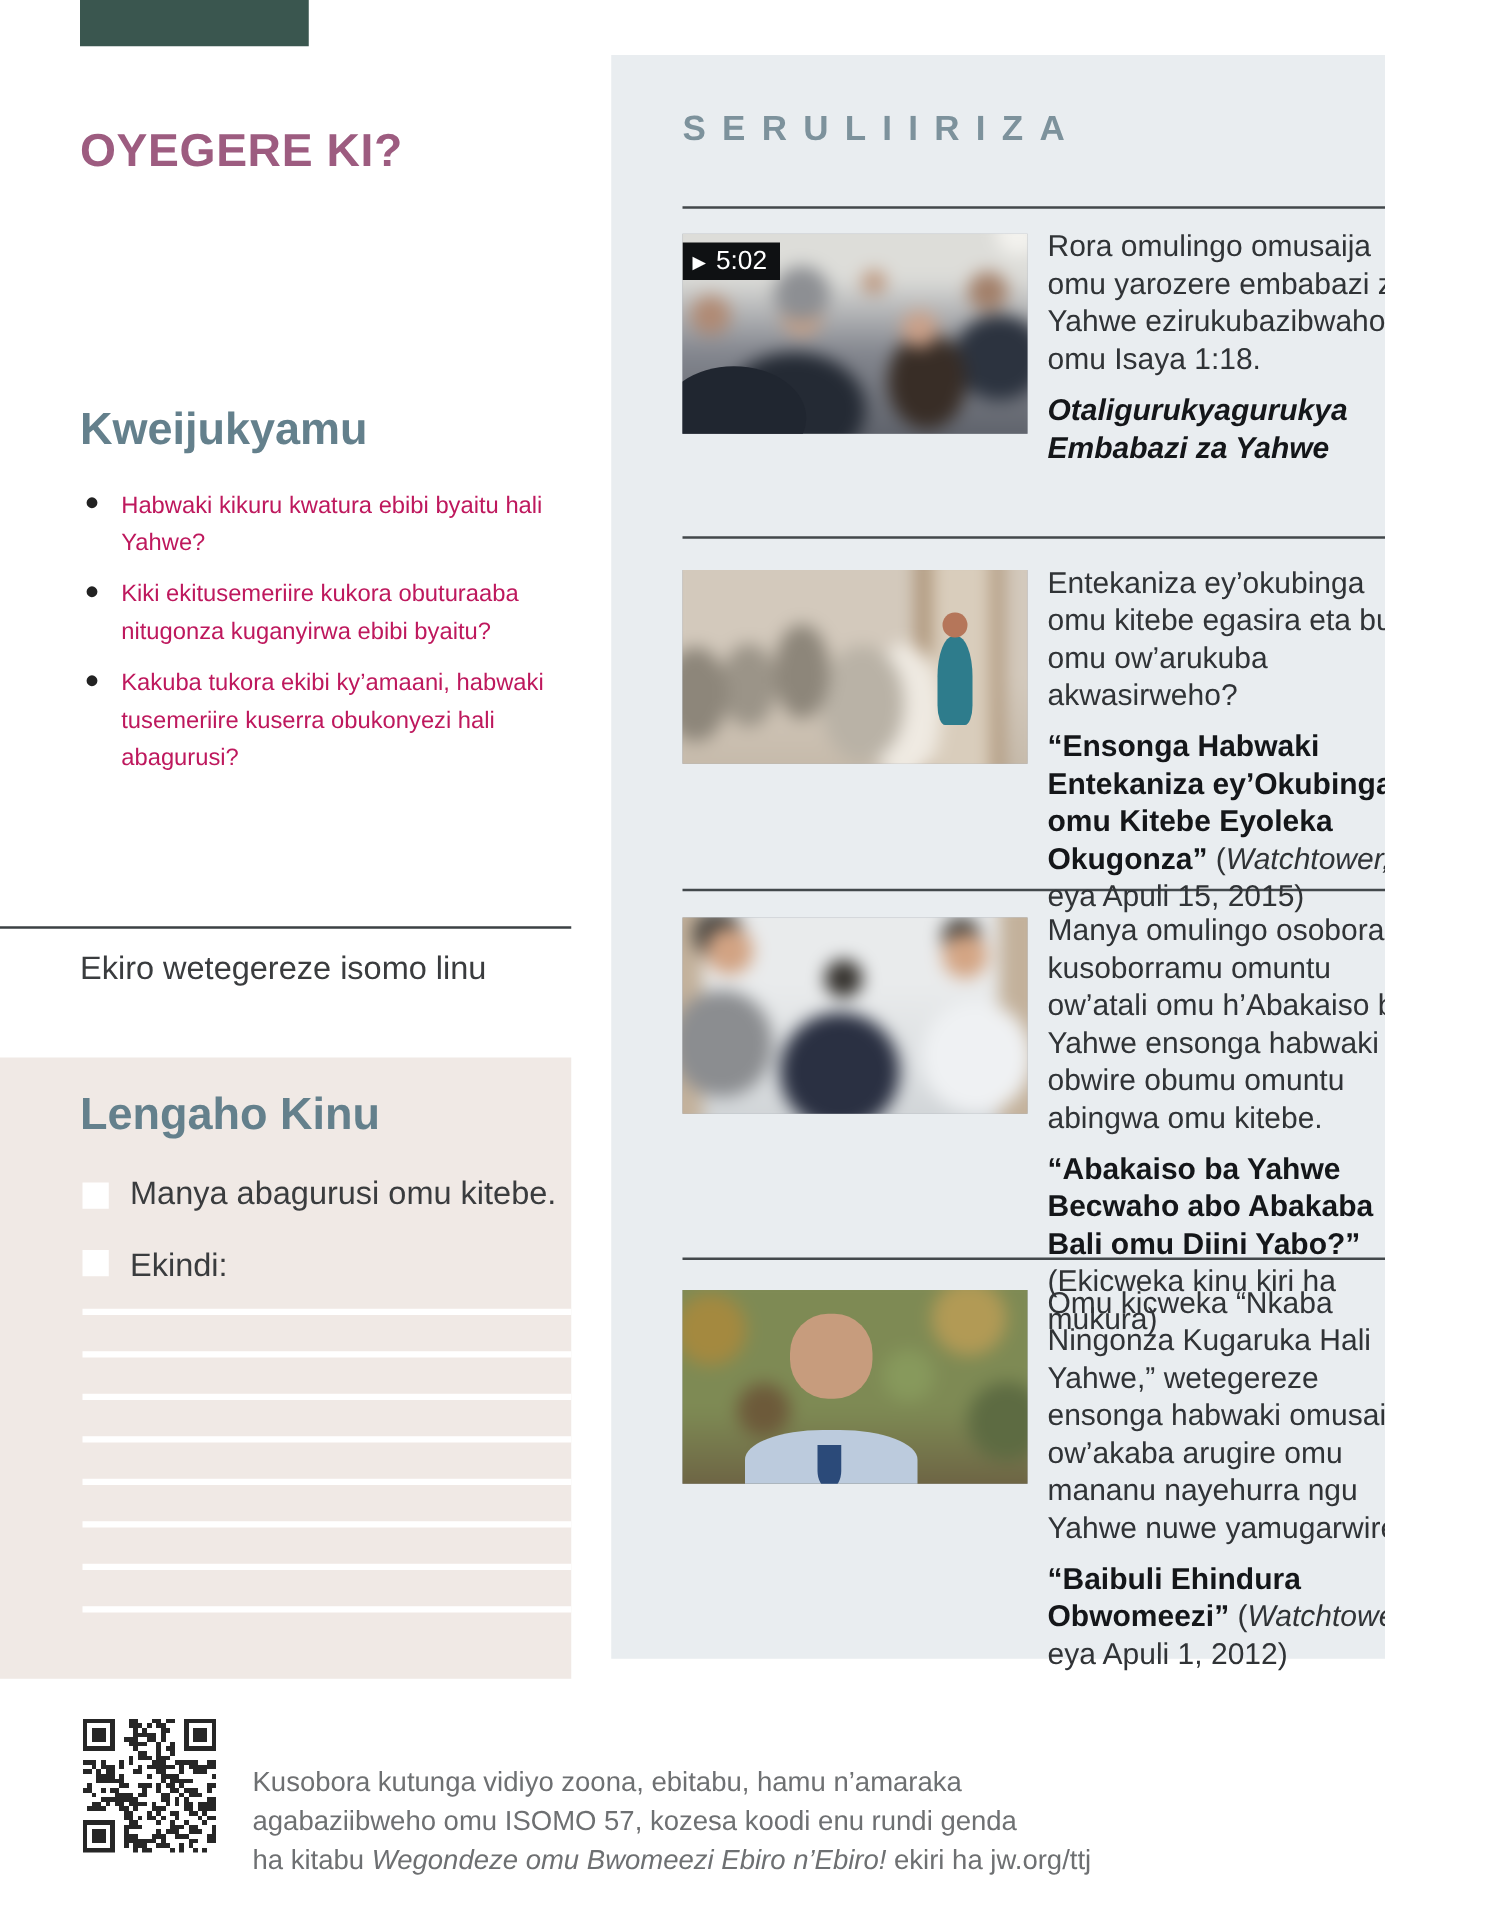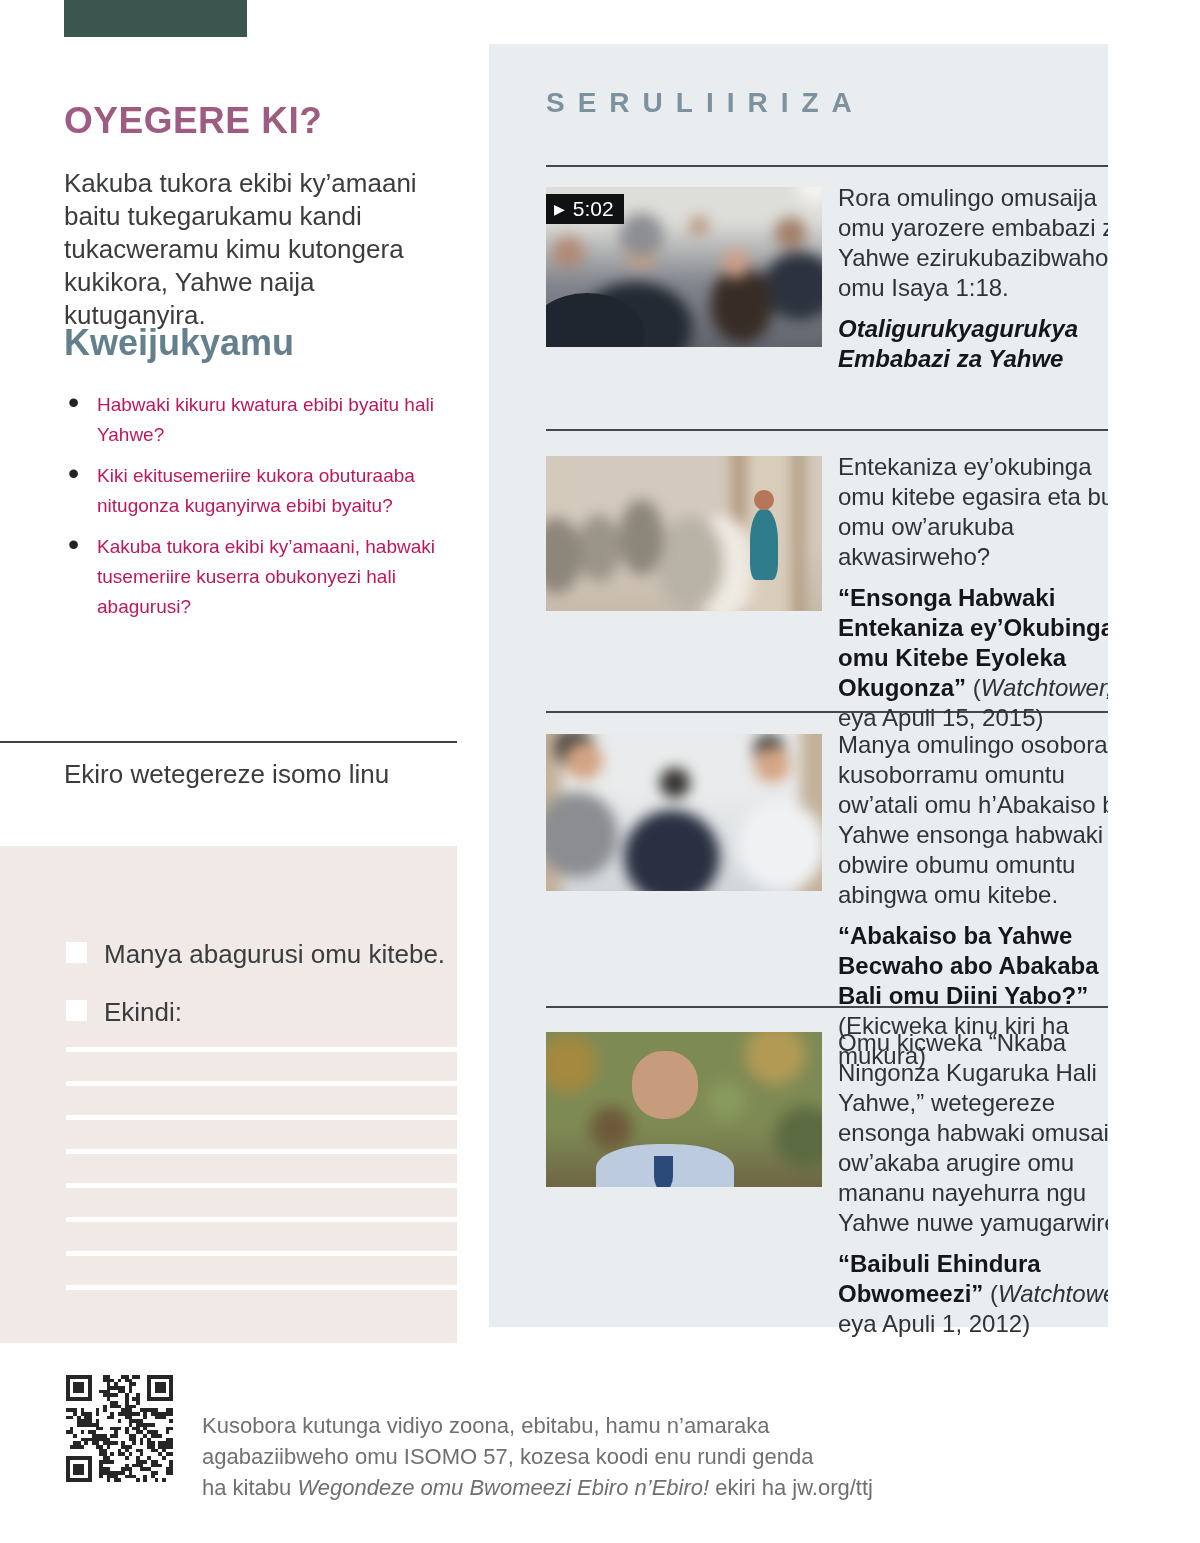--- a/index.html
+++ b/index.html
@@ -25,21 +25,21 @@
     color:#be185d; margin-bottom:11px; }
   .bullets li::before { content:"\2022"; position:absolute; left:4px; top:-3px; font-size:32px; color:#222; }
 
   .left-rule { position:absolute; left:0; top:741px; width:457px; height:2px; background:#3c4144; }
   .goal-note { position:absolute; left:64px; top:759px; font-size:26px; color:#3a3c3e; }
 
   .goal-box { position:absolute; left:0; top:846px; width:457px; height:497px; background:#f0e9e5; }
   .goal-box .gb-title { position:absolute; left:64px; top:24px; margin:0;
     font-size:36px; font-weight:700; color:#64808c; }
   .check-row { position:absolute; left:64px; display:flex; align-items:flex-start; }
-  .check-row.r1 { top:92px; } .check-row.r2 { top:150px; }
+  .check-row.r1 { top:92px;align-items:center; } .check-row.r2 { top:150px; }
   .check-row .box { width:21px; height:21px; background:#ffffff; margin:4px 17px 0 2px; flex:none; }
   .check-row .lbl { font-size:26px; line-height:32px; color:#3a3c3e; }
   .write-line { position:absolute; left:66px; width:391px; height:5px; background:#ffffff; }
 
   
   .panel { position:absolute; left:489px; top:44px; width:711px; height:1283px; background:#e9edf0; }
   .serul-title { position:absolute; left:57px; top:43px; margin:0;
     font-size:28px; font-weight:700; letter-spacing:13px; color:#7d929c; }
   .p-rule { position:absolute; left:57px; width:582px; height:2px; background:#43484b; }
   .p-rule.r1 { top:121px; } .p-rule.r2 { top:385px; } .p-rule.r3 { top:667px; } .p-rule.r4 { top:962px; }
@@ -127,34 +127,34 @@
 </style>
 </head>
 <body>
 
 <div id="page">
 
   <div class="lesson-tab"></div>
 
   <h1 class="q-title">OYEGERE KI?</h1>
 
-  <div class="intro">Kakuba tukora ekibi ky’amaani baitu tukegarukamu kandi tukacweramu kimu kutongera kukikora, Yahwe naija kutuganyira.</div>
 
   <h2 class="review-title">Kweijukyamu</h2>
 
   <ul class="bullets">
     <li>Habwaki kikuru kwatura ebibi byaitu hali Yahwe?</li>
     <li>Kiki ekitusemeriire kukora obuturaaba nitugonza kuganyirwa ebibi byaitu?</li>
     <li>Kakuba tukora ekibi ky’amaani, habwaki tusemeriire kuserra obukonyezi hali abagurusi?</li>
   </ul>
 
   <div class="left-rule"></div>
   <div class="goal-note">Ekiro wetegereze isomo linu</div>
 
   <div class="goal-box">
+    <h2 class="gb-title">Lengaho Kinu</h2>
 
     <div class="check-row r1">
       <span class="box"></span>
       <span class="lbl">Manya abagurusi omu kitebe.</span>
     </div>
     <div class="check-row r2">
       <span class="box"></span>
       <span class="lbl">Ekindi:</span>
     </div>
 

